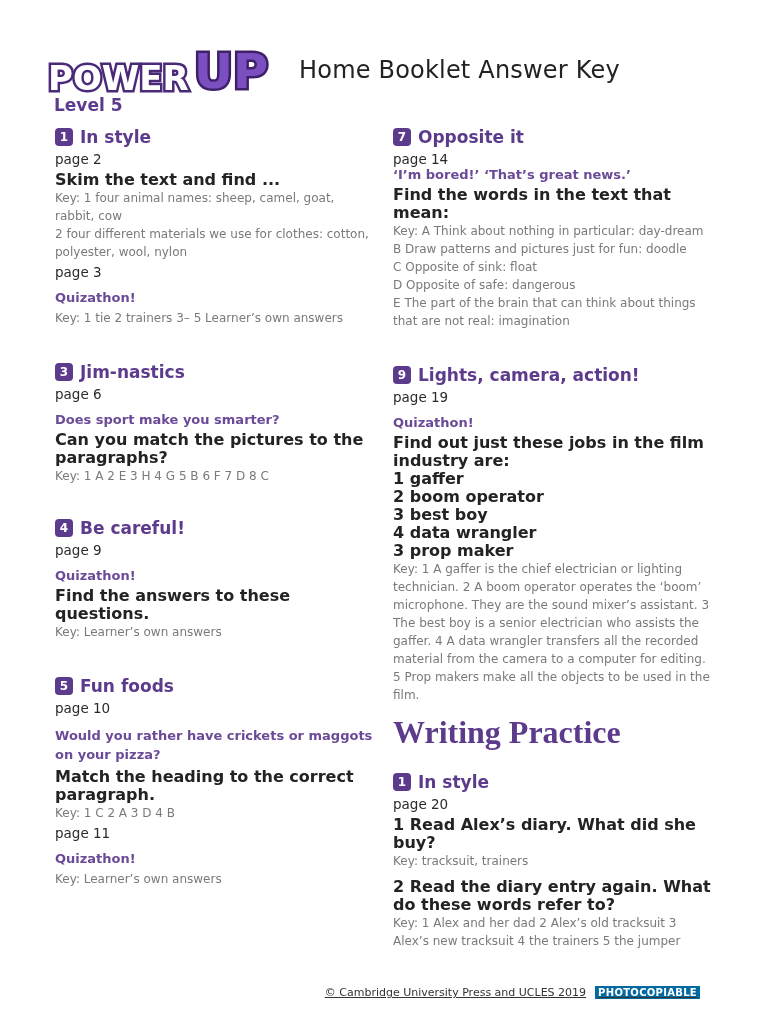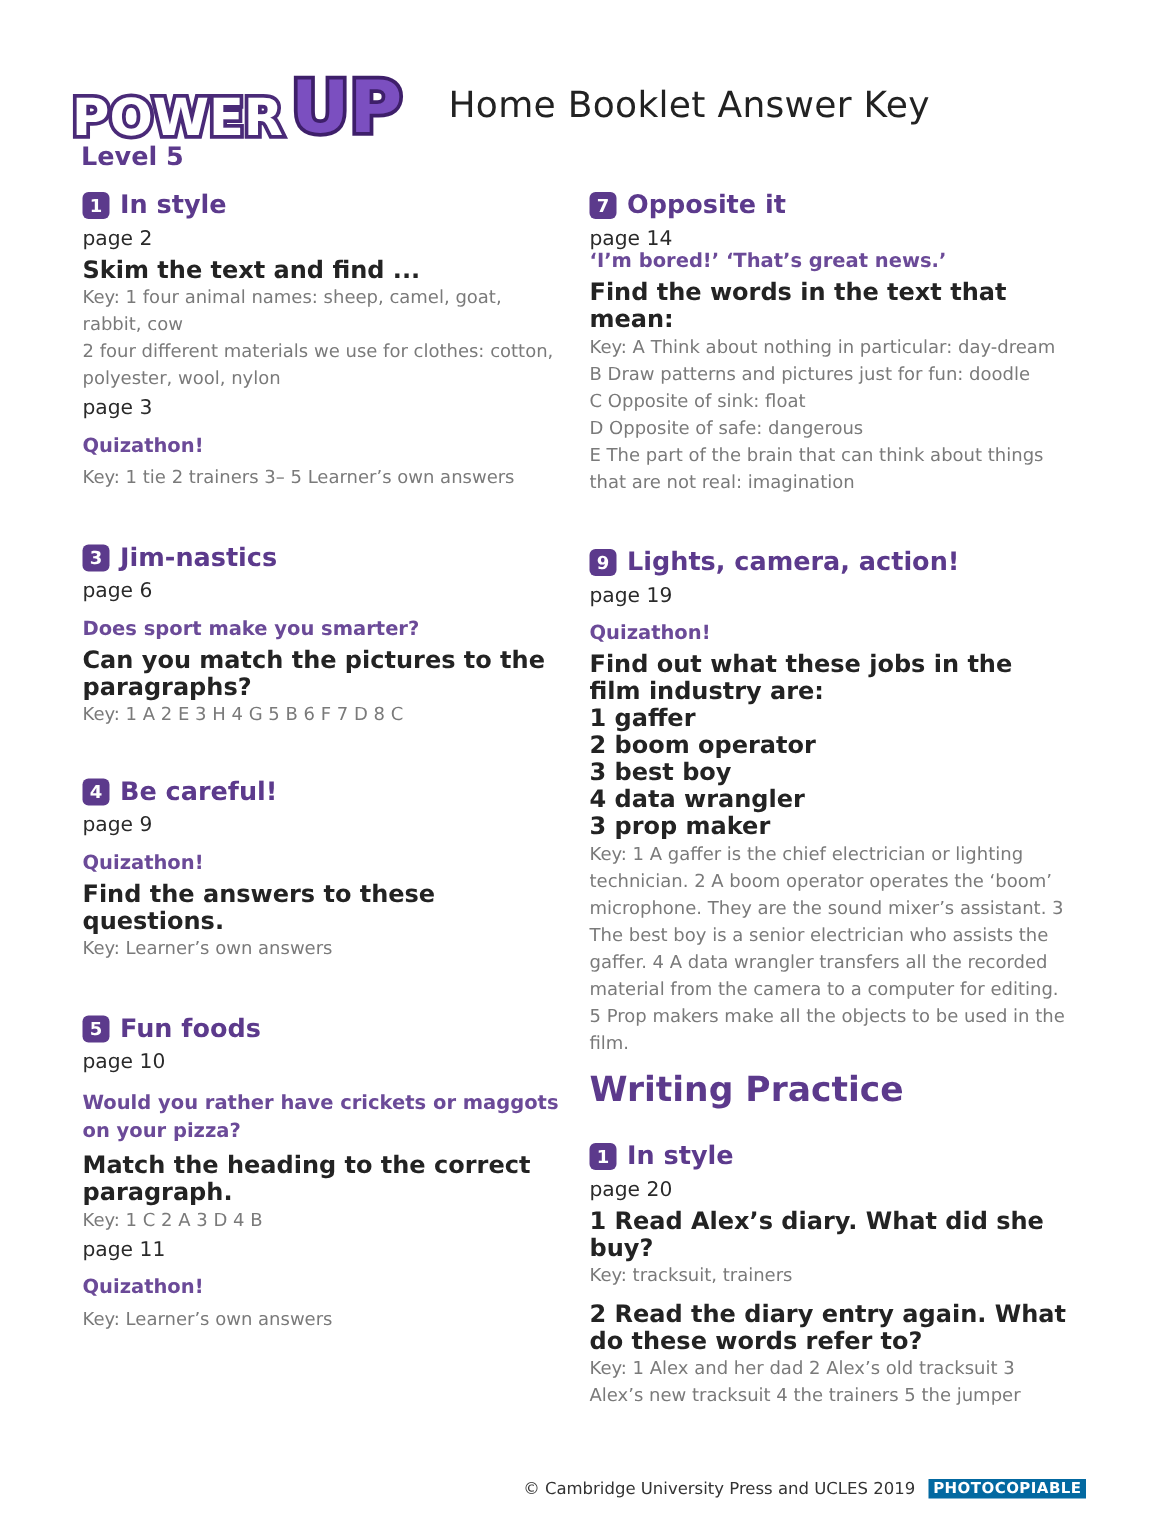--- a/index.html
+++ b/index.html
@@ -12,22 +12,22 @@
   .col-right { left:393px; top:126px; }
   .unit { margin:0; }
   .unit-head { display:flex; align-items:center; height:22px; }
   .badge { display:inline-flex; align-items:center; justify-content:center; width:18px; height:18px; border-radius:4px; background:#5c3a8c; color:#fff; font-size:12px; font-weight:bold; margin-right:7px; }
   .unit-title { font-size:17px; font-weight:bold; color:#5c3a8c;text-align:right; }
   .page { font-size:13.5px; color:#2a2a2a; margin-top:3px; }
   .sub { font-size:13px; font-weight:bold; color:#6b4a98; }
   .task { font-size:16px; font-weight:bold; color:#232323; line-height:18px; }
   .key { font-size:12px; color:#7a7a7a; line-height:18px; }
   .mt4{margin-top:4px}.mt8{margin-top:8px}.mt10{margin-top:10px}.mt12{}
-  .section-title { font-size:23px; font-weight:bold; color:#5c3a8c; }
-  .footer { position:absolute; right:44px; top:986px; display:flex; align-items:flex-end; font-size:11px; color:#333; }
+  .section-title { font-size:32px; font-weight:bold; color:#5c3a8c;font-family:Liberation Serif, serif; }
+  .footer { position:absolute; right:68px; top:986px; display:flex; align-items:flex-end; font-size:11px; color:#333;text-decoration:underline; }
   .photo { margin-left:9px; background:#0369a1; color:#fff; font-weight:bold; font-size:10px; padding:1px 3px; letter-spacing:0.3px; }
 </style>
 </head>
 <body>
 
 <svg class="logo" viewBox="0 0 236 62">
   <text x="4" y="50" font-family="DejaVu Sans, sans-serif" font-weight="bold" font-size="34" fill="#fff" stroke="#4a2a78" stroke-width="5" paint-order="stroke">POWER</text>
   <text x="150" y="48" font-family="DejaVu Sans, sans-serif" font-weight="bold" font-size="48" fill="#7b4fc0" stroke="#3e1f6a" stroke-width="5" paint-order="stroke">UP</text>
 </svg>
 <div class="doc-title">Home Booklet Answer Key</div>
@@ -101,21 +101,21 @@
     <div class="key">E The part of the brain that can think about things that are not real: imagination</div>
   </div>
 
   <div class="unit" style="margin-top:34px">
     <div class="unit-head">
         <span class="badge">9</span>
         <span class="unit-title">Lights, camera, action!</span>
       </div>
     <div class="page">page 19</div>
     <div class="sub mt10">Quizathon!</div>
-    <div class="task mt4">Find out what these jobs in the film industry are:</div>
+    <div class="task mt4">Find out just these jobs in the film industry are:</div>
     <div class="task">1 gaffer</div>
     <div class="task">2 boom operator</div>
     <div class="task">3 best boy</div>
     <div class="task">4 data wrangler</div>
     <div class="task">3 prop maker</div>
     <div class="key">Key: 1 A gaffer is the chief electrician or lighting technician.   2 A boom operator operates the ‘boom’ microphone. They are the sound mixer’s assistant. 3 The best boy is a senior electrician who assists the gaffer.  4 A data wrangler transfers all the recorded material from the camera to a computer for editing. 5 Prop makers make all the objects to be used in the film.</div>
   </div>
 
   <div class="unit" style="margin-top:10px">
     <div class="section-title">Writing Practice</div>

